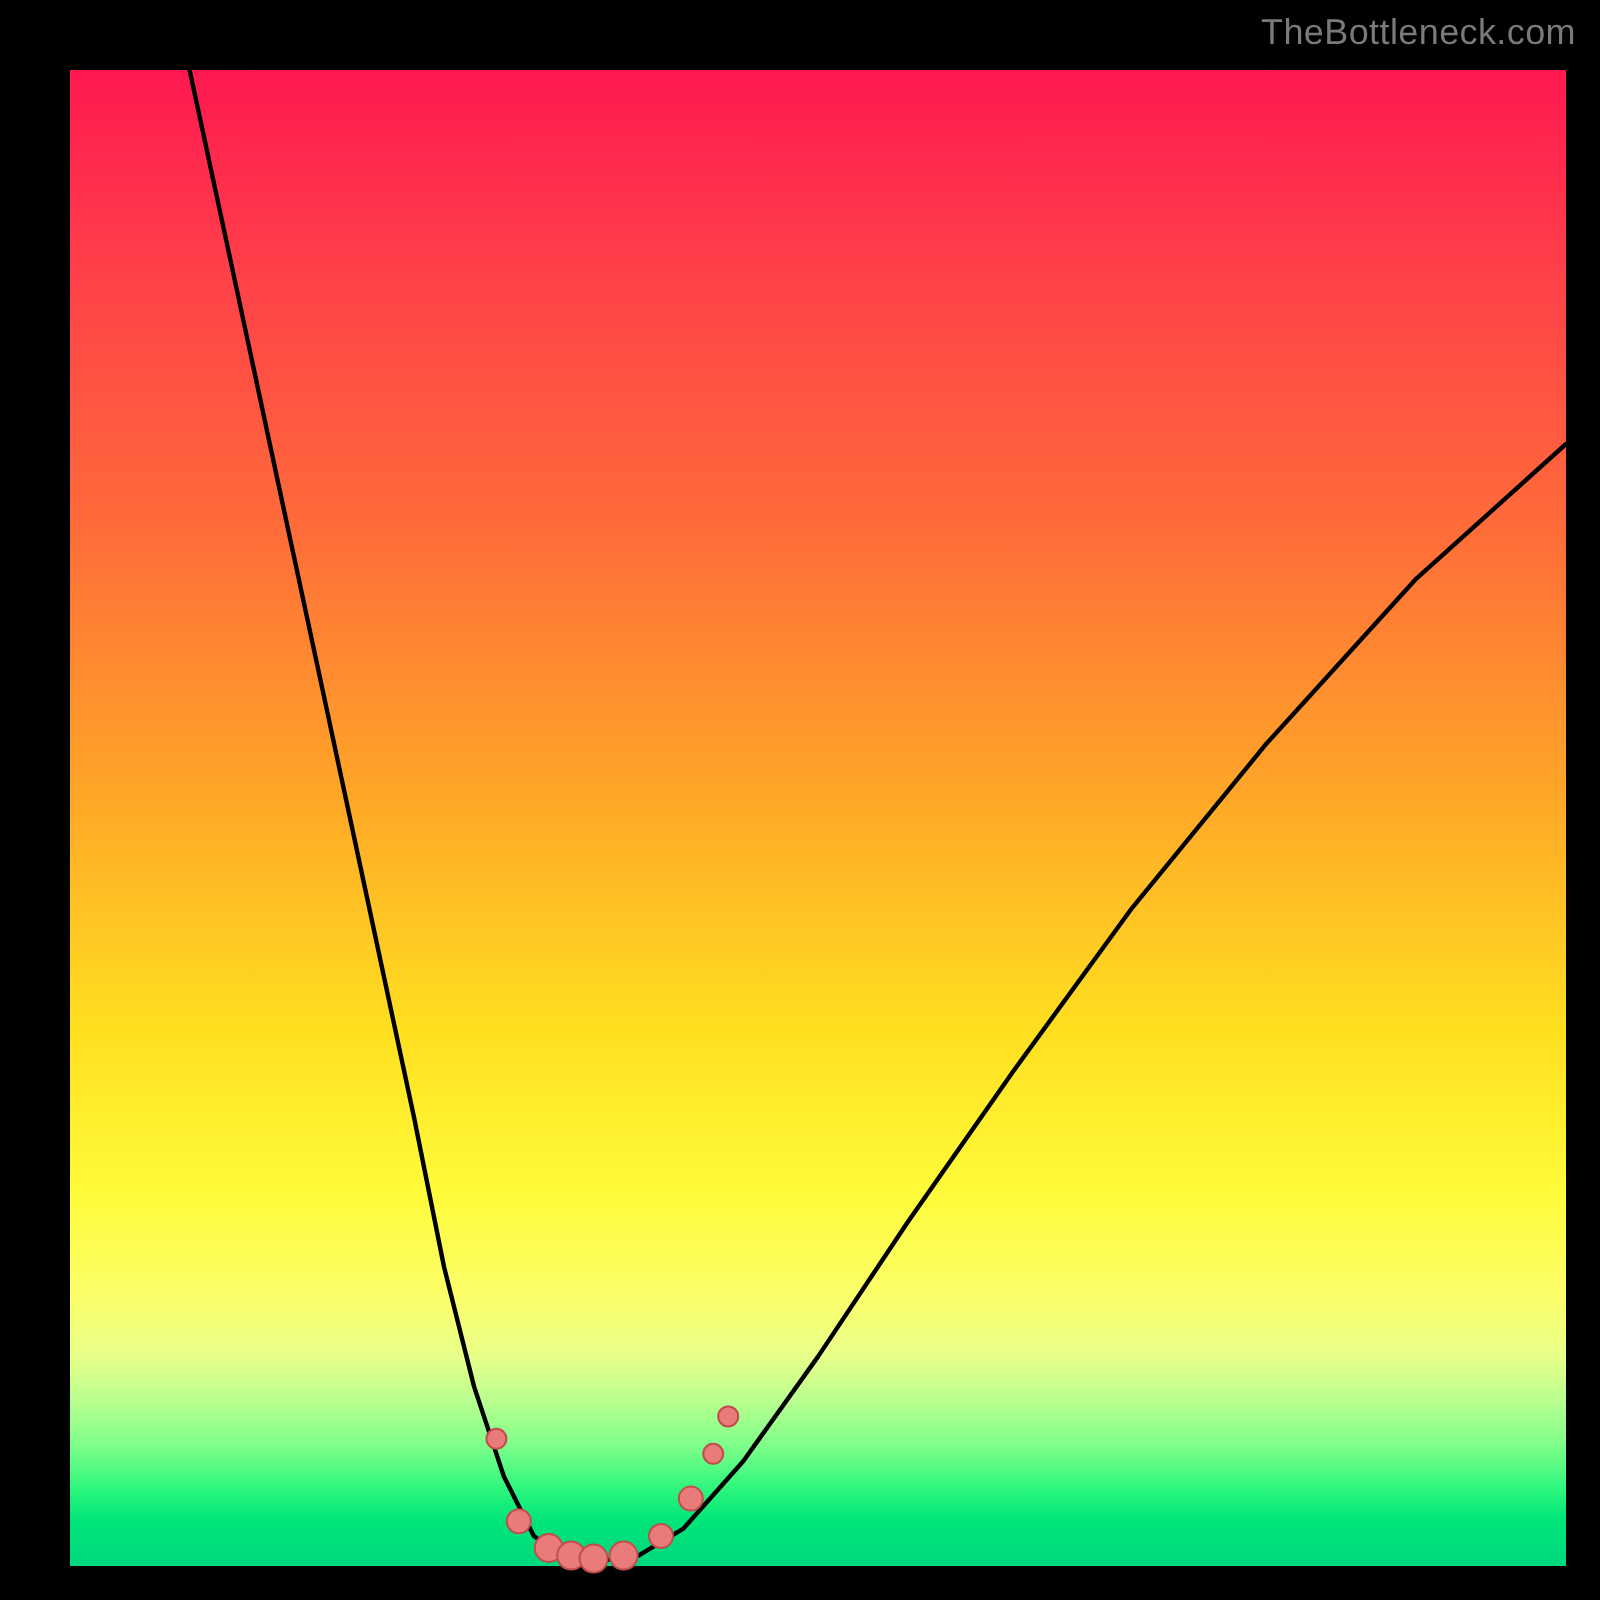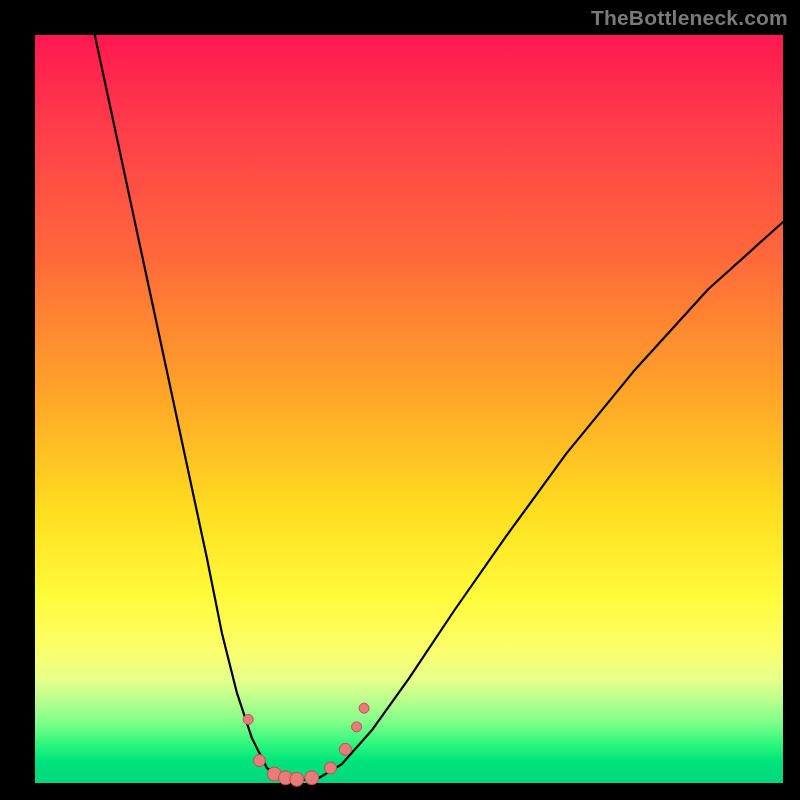--- a/index.html
+++ b/index.html
@@ -40,22 +40,22 @@
       #29f57c 95%,
       #00e57a 97%,
       #00d77e 100%
     );
   }
   .watermark {
     position: absolute;
     top: 6px;
     right: 12px;
     color: #7a7a7a;
-    font-size: 21px;
-    font-weight: 700;
+    font-size: 18px;
+    font-weight: 400;
     letter-spacing: 0.2px;
     user-select: none;
   }
   svg.curves {
     position: absolute;
     left: 0;
     top: 0;
     width: 748px;
     height: 748px;
     overflow: visible;

